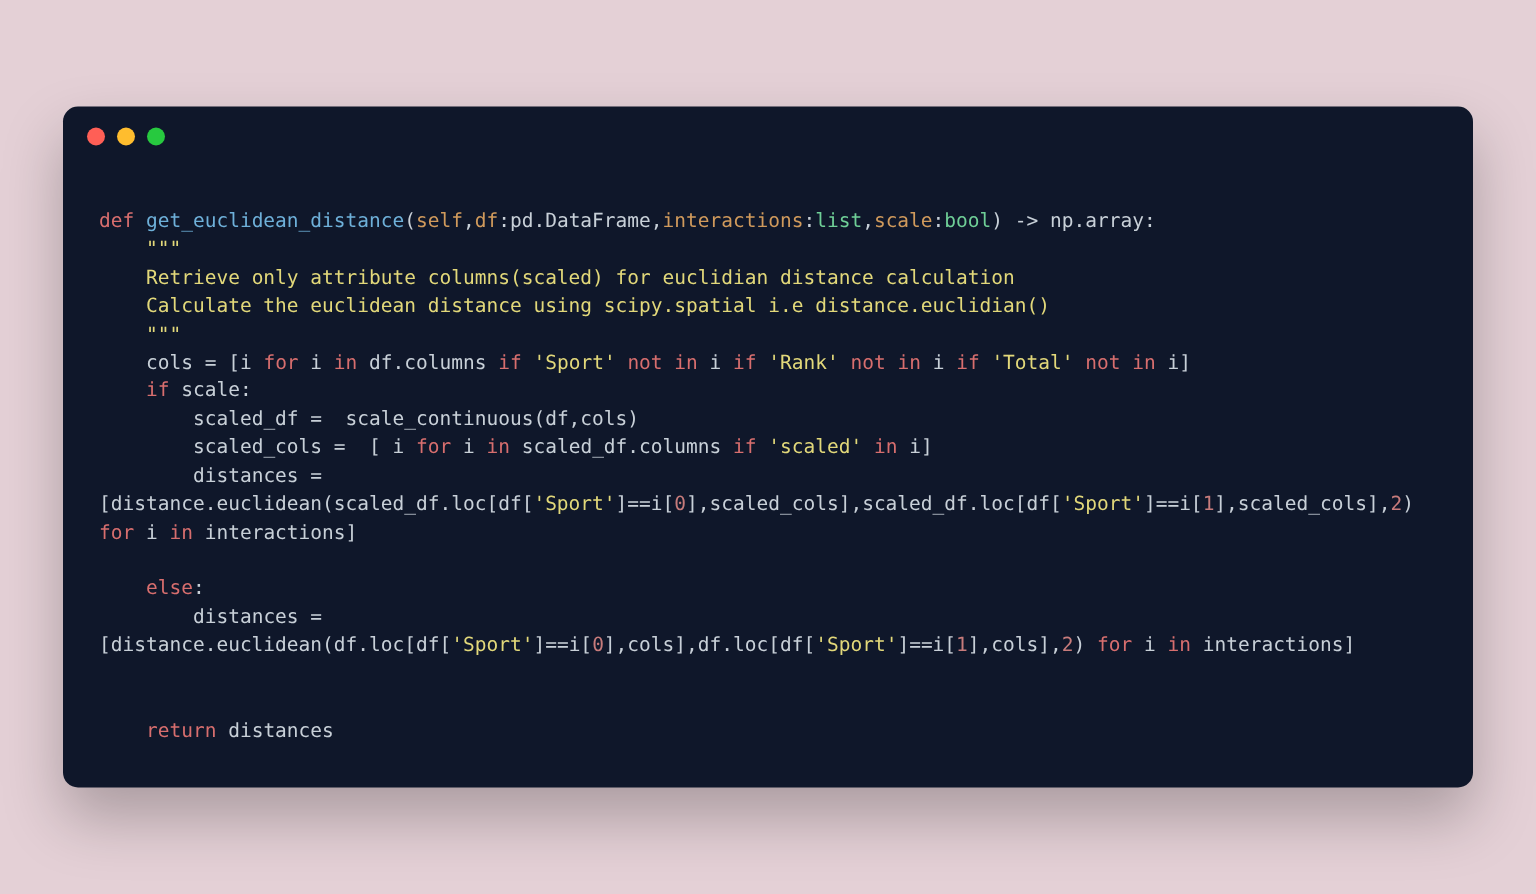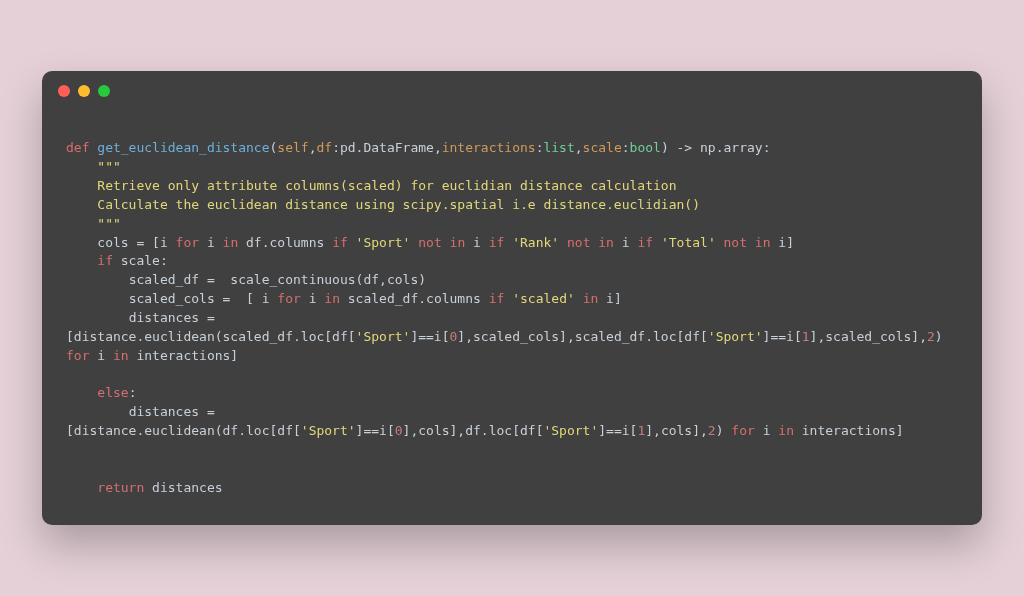--- a/index.html
+++ b/index.html
@@ -10,21 +10,21 @@
     body {
       background-color: #e4d0d6;
       display: flex;
       justify-content: center;
       align-items: center;
       min-height: 596px;
       padding: 40px;
       font-family: 'Menlo', 'Monaco', 'Consolas', monospace;
     }
     .code-window {
-      background-color: #404040;
+      background-color: #0f172a;
       border-radius: 10px;
       width: 940px;
       box-shadow: 0 20px 40px rgba(0,0,0,0.25);
       overflow: hidden;
     }
     .window-controls {
       display: flex;
       gap: 8px;
       padding: 14px 16px 8px 16px;
     }

